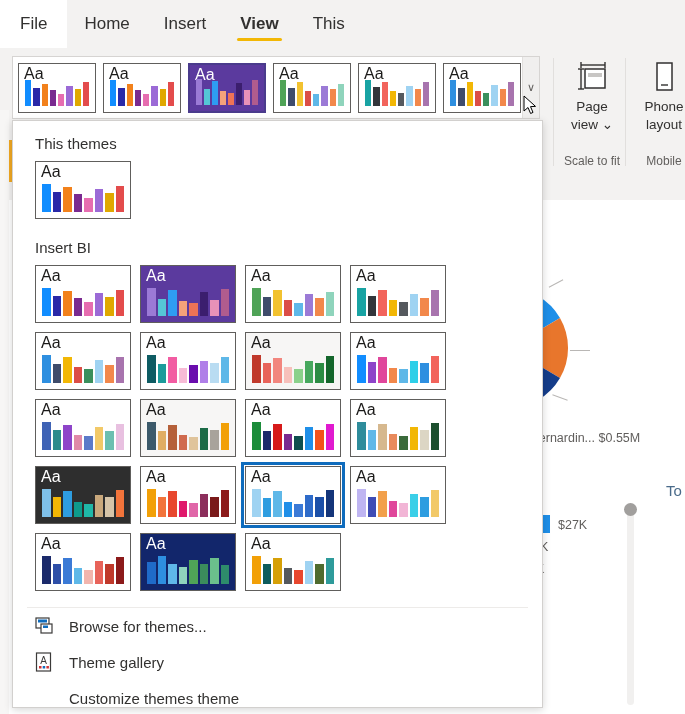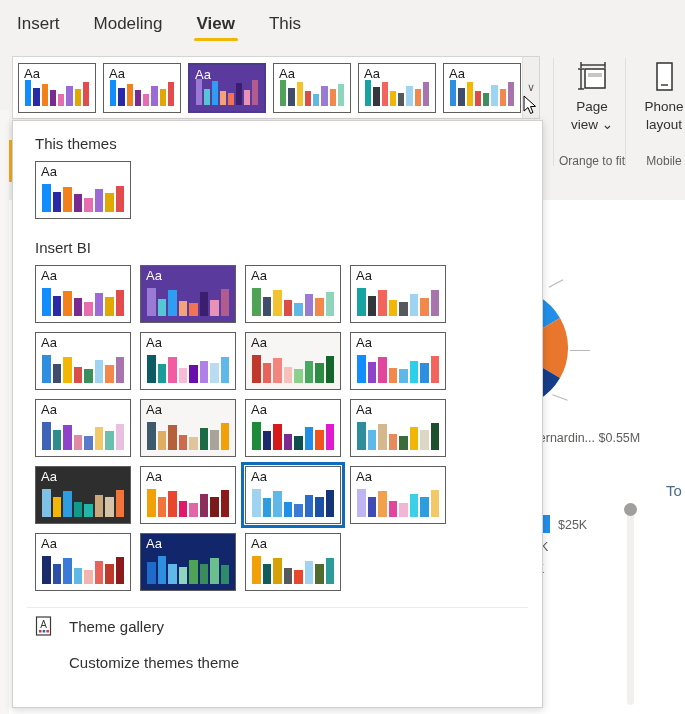--- a/index.html
+++ b/index.html
@@ -82,21 +82,21 @@
   }
   .tile-grid{
     display:flex; flex-wrap:wrap; gap:9px; padding:0 0 6px 22px;
   }
   .tile{
     width:96px; height:58px; border:1.5px solid #605e5c;
     background:#ffffff; position:relative; cursor:pointer; overflow:hidden;
   }
   .tile.selected{ outline:3px solid #0f6cbd; outline-offset:1px; border-color:#605e5c; }
   .tile .aa{
-    position:absolute; left:5px; top:2px; font-size:13px; line-height:15px;
+    position:absolute; left:5px; top:2px; font-size:16px; line-height:15px;
     color:#1b1a19; font-family:"Liberation Sans", sans-serif;
   }
   .tile .bars{
     position:absolute; left:6px; right:6px; bottom:6px; height:30px;
     display:flex; align-items:flex-end; gap:2px;
   }
   .tile .bars i{ display:block; flex:1 1 0; }
 
   
   .menu-sep{
@@ -170,21 +170,21 @@
 <div class="lbl" style="left:594px;top:360px;">$0.56M</div>
 
 <div class="leader" style="left:552px;top:397px;width:16px;transform:rotate(20deg);z-index:3;"></div>
 <div class="lbl" style="left:572px;top:390px;">Orange County</div>
 <div class="lbl" style="left:572px;top:407px;">$0.56M</div>
 
 <div class="lbl" style="left:520px;top:431px;z-index:3;">n Bernardin... $0.55M</div>
 
 <div class="leader" style="left:498px;top:522px;width:36px;z-index:3;"></div>
 <div class="legend-sw" style="left:541px;top:515px;z-index:3;"></div>
-<div class="lbl" style="left:558px;top:518px;z-index:3;">$25K</div>
+<div class="lbl" style="left:558px;top:518px;z-index:3;">$27K</div>
 <div class="lbl" style="left:533px;top:540px;z-index:3;">2K</div>
 <div class="lbl" style="left:536px;top:562px;z-index:3;">K</div>
 
 <div class="slider-track"></div>
 <div class="slider-thumb"></div>
 <div class="to-text">To</div>
 
 <div class="ribbon-body">
 
   <div class="themes-gallery-box">
@@ -282,43 +282,46 @@
         <line x1="33" y1="4" x2="33" y2="10" stroke="#323130" stroke-width="1.4"></line>
         <rect x="13" y="11" width="20" height="19" fill="#ffffff" stroke="#323130" stroke-width="1.5"></rect>
         <rect x="16" y="15" width="14" height="4" fill="#c8c6c4"></rect>
         <line x1="9" y1="11" x2="9" y2="31" stroke="#323130" stroke-width="1.4"></line>
         <line x1="6" y1="11" x2="12" y2="11" stroke="#323130" stroke-width="1.4"></line>
         <line x1="6" y1="31" x2="12" y2="31" stroke="#323130" stroke-width="1.4"></line>
       </svg>
       <span class="btxt">Page</span>
       <span class="btxt">view ⌄</span>
     </div>
-    <span class="glabel">Orange to fit</span>
+    <span class="glabel">Scale to fit</span>
   </div>
 
   <div class="sep" style="left:625px;"></div>
   <div class="rgroup" style="left:628px;">
     <div class="rbtn">
       <svg width="40" height="40" viewBox="0 0 40 40">
         <rect x="13" y="5" width="15" height="27" fill="#ffffff" stroke="#323130" stroke-width="1.5"></rect>
         <line x1="17" y1="27" x2="24" y2="27" stroke="#323130" stroke-width="1.4"></line>
       </svg>
       <span class="btxt">Phone</span>
       <span class="btxt">layout</span>
     </div>
     <span class="glabel">Mobile</span>
   </div>
 </div>
 
 <div class="ribbon-tabs">
+    <div class="tab file">
+      <span>File</span>
+    </div>
+    <div class="tab">
+      <span>Home</span>
+    </div>
     <div class="tab">
       <span>Insert</span>
-    </div>
-    <div class="tab">
-      <span>Modeling</span>
     </div>
     <div class="tab active">
       <span>View</span>
     </div>
     <div class="tab">
       <span>This</span>
     </div>
   </div>
 
 <svg class="cursor-arrow" viewBox="0 0 14 20">
@@ -589,20 +592,31 @@
           <i style="background: rgb(232, 71, 46); height: 14px;"></i>
           <i style="background: rgb(159, 211, 242); height: 23px;"></i>
           <i style="background: rgb(79, 107, 46); height: 20px;"></i>
           <i style="background: rgb(46, 155, 155); height: 26px;"></i>
         </div>
       </div>
     </div>
 
   <div class="menu-sep"></div>
   <div id="menu-list">
+      <div class="menu-item">
+        <span class="mi-ico">
+          <svg width="20" height="18" viewBox="0 0 20 18">
+            <rect x="1" y="1" width="13" height="10" fill="#fff" stroke="#3b3a39" stroke-width="1.2"></rect>
+            <rect x="3" y="2.5" width="9" height="3" fill="#0f6cbd"></rect>
+            <rect x="6" y="7" width="11" height="9" fill="#fff" stroke="#3b3a39" stroke-width="1.2"></rect>
+            <rect x="8" y="8.5" width="5" height="2.5" fill="#0f6cbd"></rect>
+          </svg>
+        </span>
+        <span class="mi-lbl">Browse for themes...</span>
+      </div>
       <div class="menu-item">
         <span class="mi-ico">
           <svg width="18" height="20" viewBox="0 0 18 20">
             <rect x="1.5" y="1" width="14" height="18" fill="#fff" stroke="#3b3a39" stroke-width="1.2"></rect>
             <text x="8.5" y="12" font-size="10" text-anchor="middle" fill="#3b3a39" font-family="Liberation Sans, sans-serif">A</text>
             <rect x="4" y="14" width="2.5" height="2.5" fill="#d13438"></rect>
             <rect x="7.7" y="14" width="2.5" height="2.5" fill="#0f6cbd"></rect>
             <rect x="11.4" y="14" width="2.5" height="2.5" fill="#d13438"></rect>
           </svg>
         </span>

